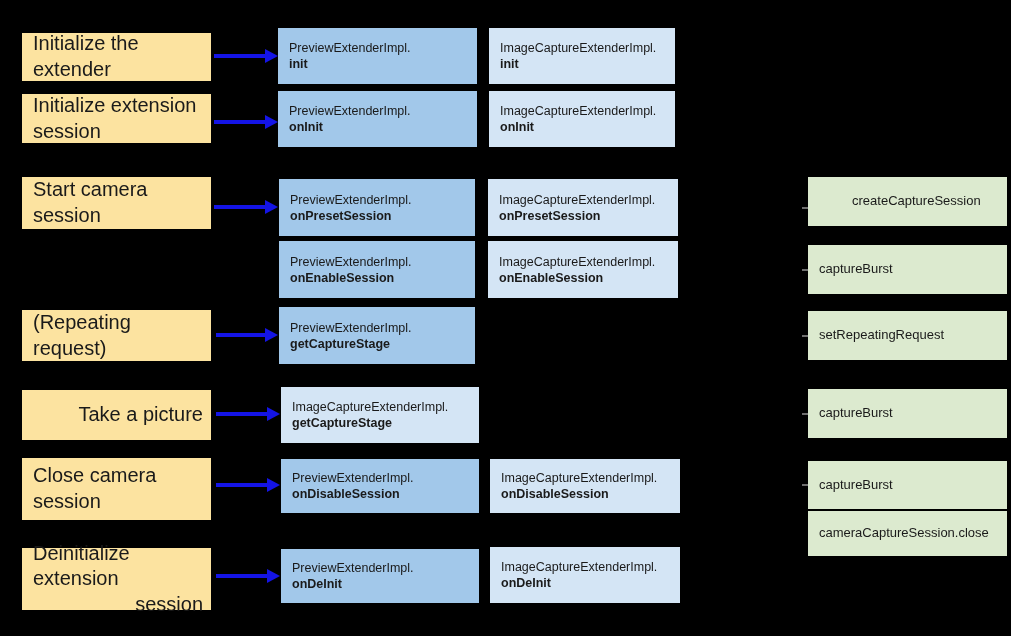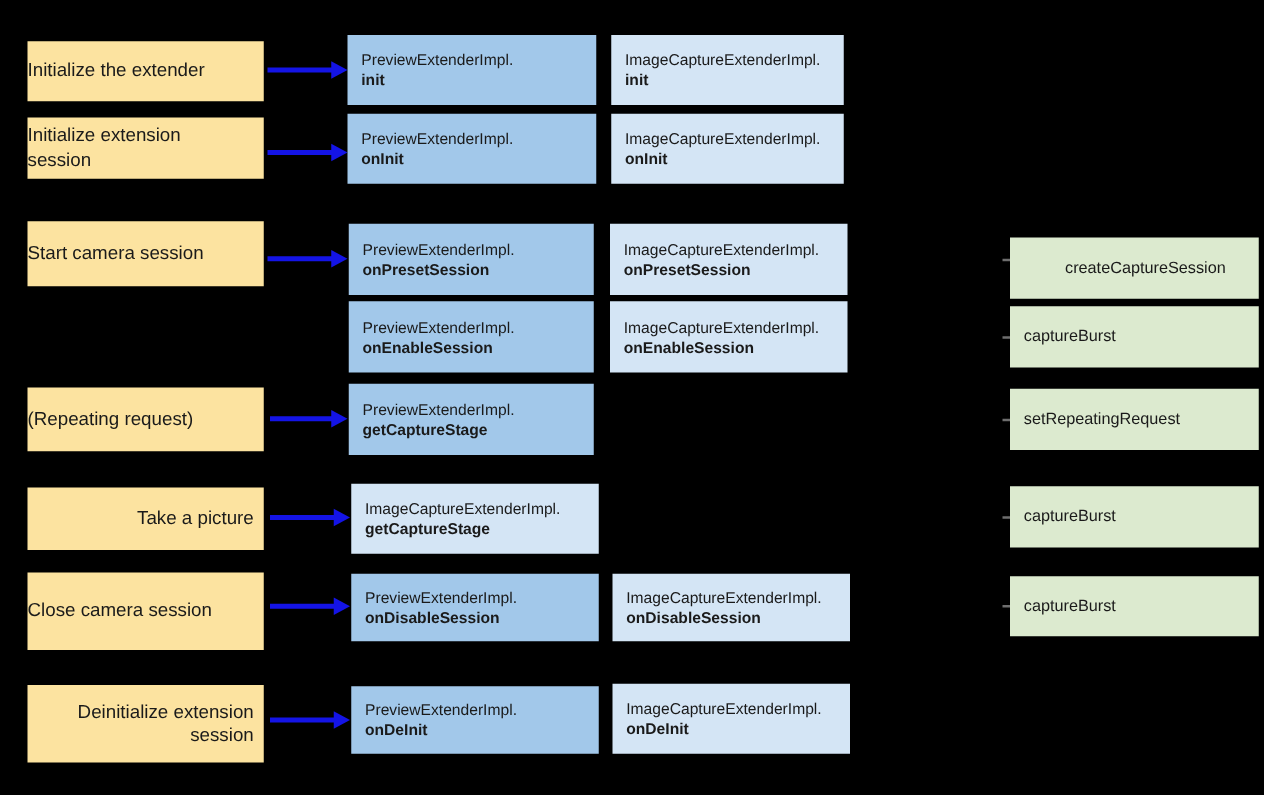--- a/index.html
+++ b/index.html
@@ -19,21 +19,22 @@
     position: absolute;
     box-sizing: border-box;
     display: flex;
     flex-direction: column;
     justify-content: center;
     line-height: 1.28;
     color: #1a1a1a;
   }
   .stage-box {
     background: #fce3a0;
-    font-size: 15px;
+    font-size: 20px;
+    padding-left: 11px;
     padding-right: 8px;
   }
   .preview-box {
     background: #a2c8ea;
     font-size: 12.5px;
     padding-left: 11px;
     padding-right: 8px;
   }
   .capture-box {
     background: #d4e5f5;
@@ -132,21 +133,21 @@
   </div>
   <div class="box preview-box" style="left:279px; top:179px; width:196px; height:57px;">
     <span class="cls">PreviewExtenderImpl.</span>
     <span class="mth">onPresetSession</span>
   </div>
   <div class="box capture-box" style="left:488px; top:179px; width:190px; height:57px;">
     <span class="cls">ImageCaptureExtenderImpl.</span>
     <span class="mth">onPresetSession</span>
   </div>
   <span class="tick" style="left:802px; top:207px; width:7px; height:2px;"></span>
-  <div class="box camera-box" style="left:808px; top:190px; width:199px; height:49px;padding-left:44px;">
+  <div class="box camera-box" style="left:808px; top:177px; width:199px; height:49px;padding-left:44px;">
     <span>createCaptureSession</span>
   </div>
 
   <div class="box preview-box" style="left:279px; top:241px; width:196px; height:57px;">
     <span class="cls">PreviewExtenderImpl.</span>
     <span class="mth">onEnableSession</span>
   </div>
   <div class="box capture-box" style="left:488px; top:241px; width:190px; height:57px;">
     <span class="cls">ImageCaptureExtenderImpl.</span>
     <span class="mth">onEnableSession</span>
@@ -200,20 +201,23 @@
     <span class="mth">onDisableSession</span>
   </div>
   <div class="box capture-box" style="left:490px; top:459px; width:190px; height:54px;">
     <span class="cls">ImageCaptureExtenderImpl.</span>
     <span class="mth">onDisableSession</span>
   </div>
   <span class="tick" style="left:802px; top:484px; width:7px; height:2px;"></span>
   <div class="box camera-box" style="left:808px; top:461px; width:199px; height:48px;">
     <span>captureBurst</span>
   </div>
+  <div class="box camera-box" style="left:808px; top:511px; width:199px; height:45px;">
+    <span>cameraCaptureSession.close</span>
+  </div>
 
   <div class="box stage-box" style="left:22px; top:548px; width:189px; height:62px;align-items:flex-end;">
     <span class="stage-line">Deinitialize extension</span>
     <span class="stage-line">session</span>
   </div>
   <div class="arrow" style="left:216px; top:576px; width:64px;">
     <span class="shaft" style="width:52px;"></span>
     <span class="head" style="left:51px;"></span>
   </div>
   <div class="box preview-box" style="left:281px; top:549px; width:198px; height:54px;">

